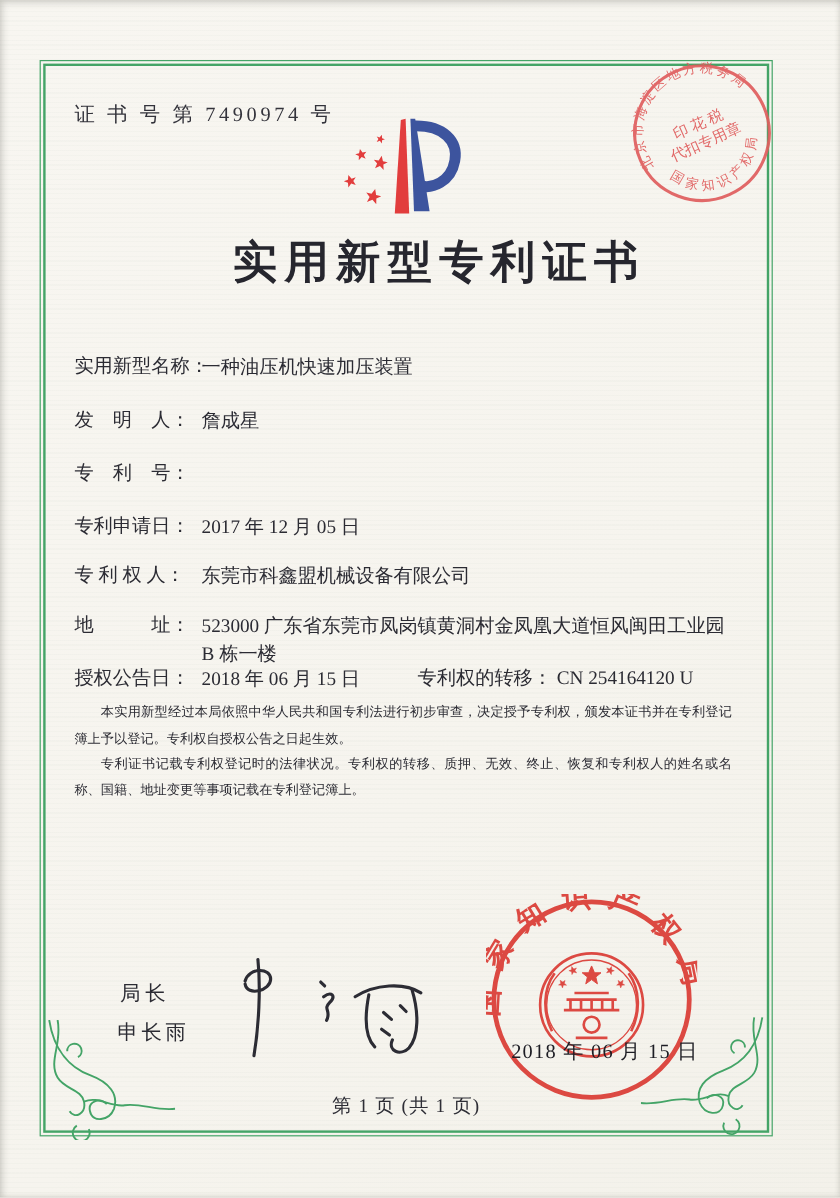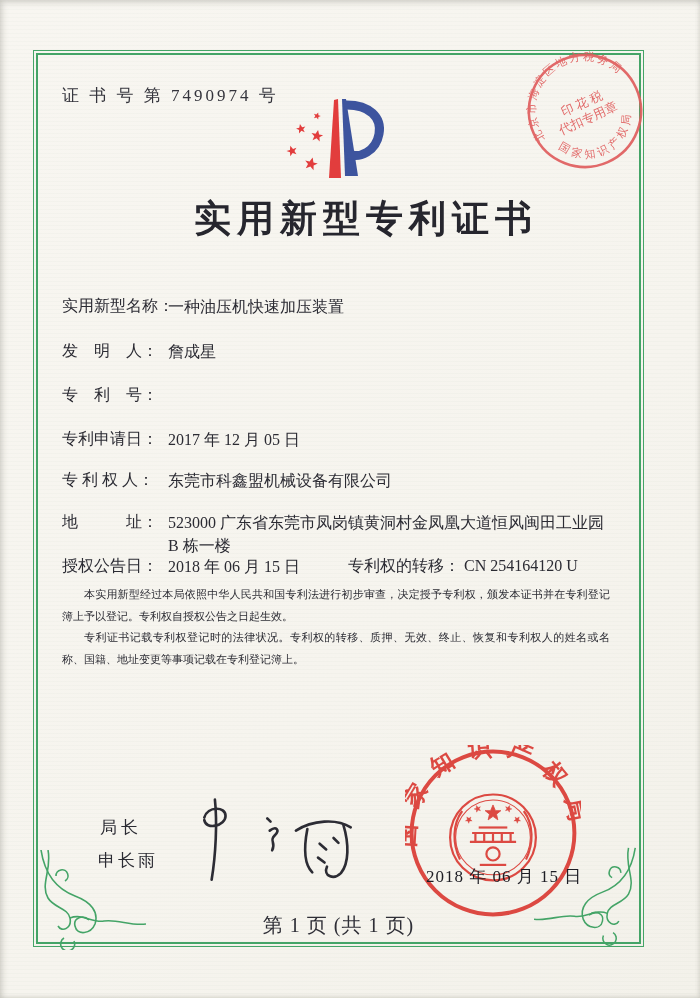--- a/index.html
+++ b/index.html
@@ -51,21 +51,21 @@
   .seal { left:405px; top:745px; width:176px; height:176px; }
   .seal-date {
     left:426px; top:865px; font-size:17px; letter-spacing:1px; color:#1d1d24; white-space:nowrap;
   }
   .tax-stamp {
     left:524px; top:50px; width:122px; height:122px;
     transform:rotate(-24deg); opacity:0.92;
   }
   .footer {
     left:33px; top:912px; width:611px; text-align:center;
-    font-size:20px; color:#2e2e36; letter-spacing:1px;
+    font-size:16px; color:#2e2e36; letter-spacing:1px;
   }
   .flourish-bl { left:34px;  top:850px; width:112px; height:100px; }
   .flourish-br { left:534px; top:844px; width:108px; height:104px; transform:scaleX(-1); }
 </style>
 </head>
 <body>
 
 <div class="page">
 
   <div class="frame-outer">

